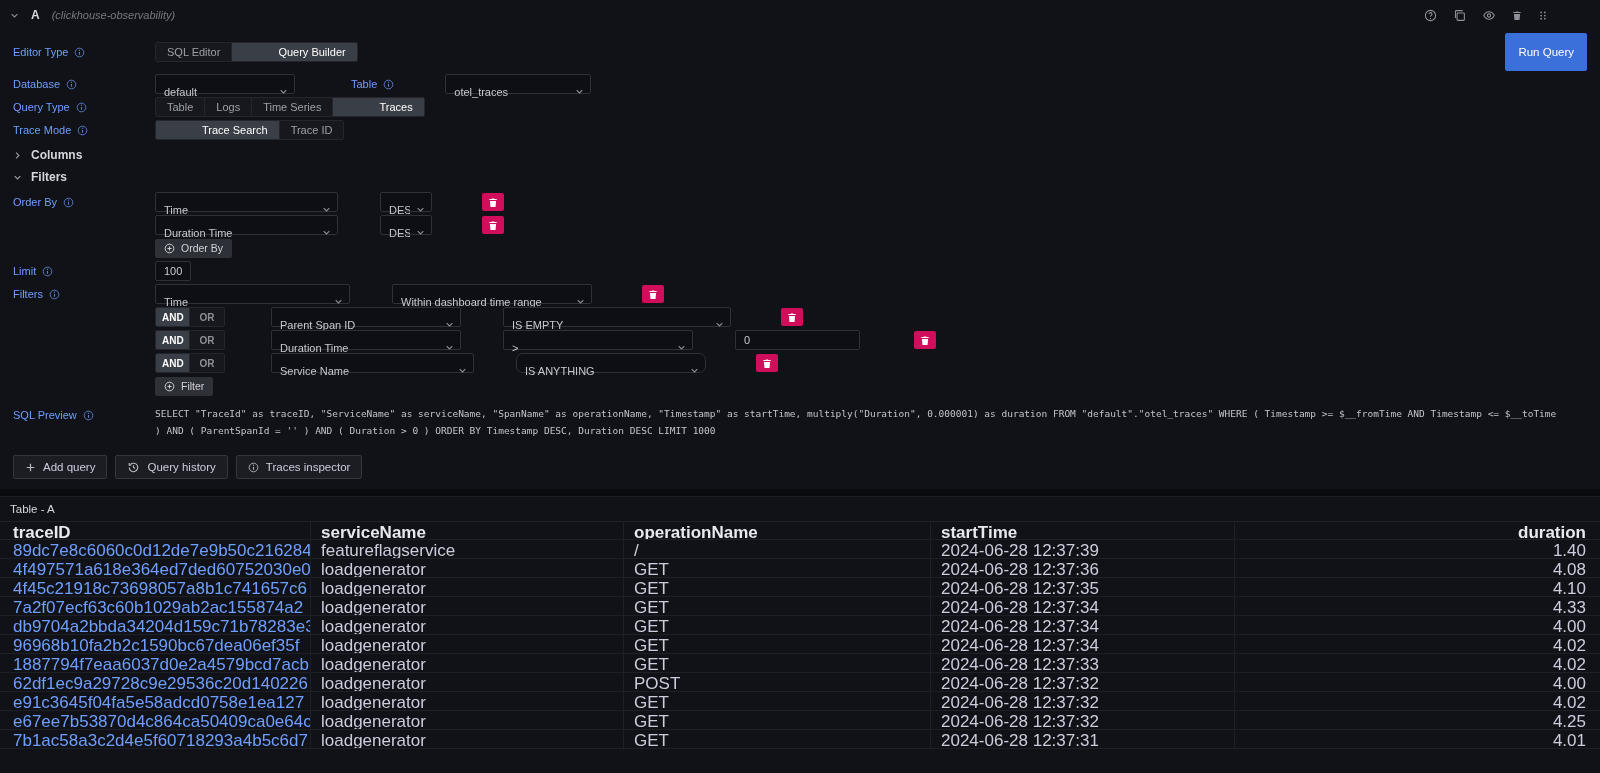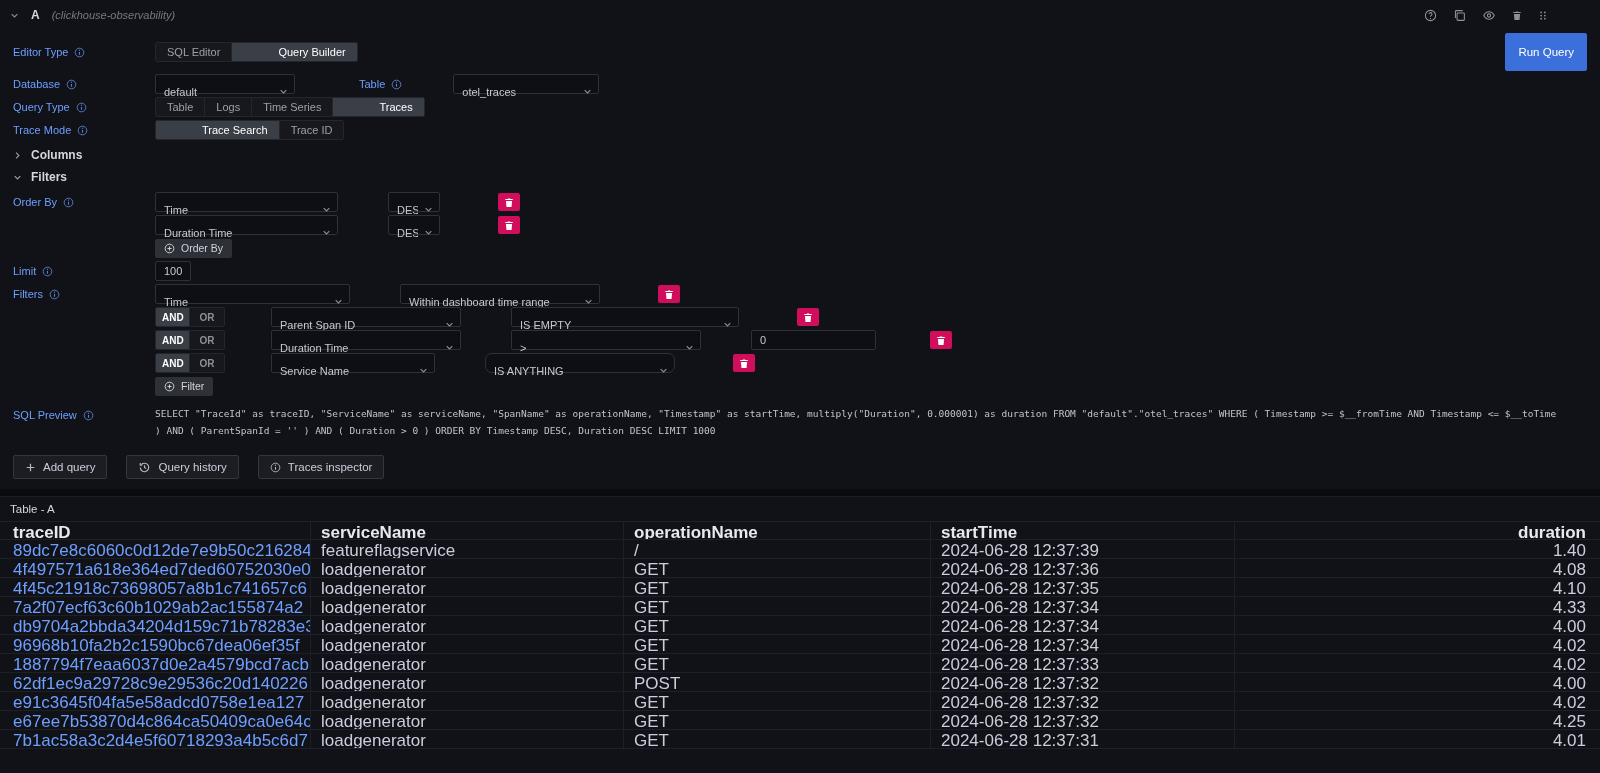--- a/index.html
+++ b/index.html
@@ -27,21 +27,21 @@
   .radio-group{display:inline-flex;height:20px;border:1px solid #24262c;border-radius:2px;overflow:hidden;}
   .radio-btn{background:#16181d;color:#9da0a8;font-size:11px;font-family:inherit;border:none;
              border-right:1px solid #24262c;padding:0 11px;height:100%;cursor:pointer;white-space:nowrap;}
   .radio-btn:last-child{border-right:none;}
   .radio-btn.active{background:#3a3e46;color:#ffffff;padding-left:46px;}
 
   .btn-primary{margin-left:auto;background:#3b6fd9;color:#fff;border:none;border-radius:2px;height:38px;
                padding:8px 13px;font-size:11.5px;font-weight:500;font-family:inherit;cursor:pointer;}
 
   .select{display:flex;align-items:center;justify-content:space-between;height:20px;background:#0d0f14;
-          border:1px solid #2e313a;border-radius:2px;padding:15px 6px 0 8px;margin-right:10px;cursor:pointer;flex:none;}
+          border:1px solid #2e313a;border-radius:2px;padding:15px 6px 0 8px;margin-right:2px;cursor:pointer;flex:none;}
   .sel-val{font-size:11px;color:#c8c9d0;white-space:nowrap;overflow:hidden;}
   .chev{color:#8e9099;margin-left:6px;}
 
   .input{height:20px;background:#0d0f14;border:1px solid #2e313a;border-radius:2px;color:#c8c9d0;
          font-size:11px;font-family:inherit;padding:0 8px;margin-right:6px;}
 
   .trash{display:flex;align-items:center;justify-content:center;width:22px;height:18px;background:#d10e5c;
          border:none;border-radius:2px;color:#fff;margin-left:8px;cursor:pointer;flex:none;}
 
   .add-btn{display:inline-flex;align-items:center;gap:6px;height:19px;background:#2d3037;color:#d2d3d9;
@@ -55,21 +55,21 @@
   .bool-btn{width:34px;height:100%;border:none;font-family:inherit;font-size:10px;font-weight:700;
             background:#16181d;color:#8e9099;cursor:pointer;border-right:1px solid #24262c;}
   .bool-btn:last-child{border-right:none;}
   .bool-btn.active{background:#3a3e46;color:#fff;}
 
   .sql-row{align-items:flex-start;margin-top:10px;}
   .sql-row .label-cell{padding-top:3px;}
   .sql-text{flex:1;margin-right:28px;font-family:"DejaVu Sans Mono",monospace;font-size:9.5px;
             line-height:1.75;color:#c3c4cb;word-break:normal;overflow-wrap:anywhere;}
 
-  .actions-row{display:flex;gap:19px;margin-top:16px;}
+  .actions-row{display:flex;gap:8px;margin-top:16px;}
   .action-btn{display:inline-flex;align-items:center;gap:7px;height:24px;background:#1b1d22;border:1px solid #33363d;
               border-radius:2px;color:#ccccdc;font-size:11.5px;font-family:inherit;padding:0 11px;cursor:pointer;}
   .action-btn .ico{color:#b6b8bf;}
 
   
   .gap{height:7px;flex:none;}
   .tpanel{background:#111217;flex:1;overflow:hidden;border-top:1px solid #1b1d23;}
   .tpanel-title{font-size:11.5px;font-weight:500;color:#d5d6db;padding:6px 10px;}
   .t-header,.t-row{display:grid;grid-template-columns:311px 313px 307px 304px 1fr;}
   .cell{font-size:17px;line-height:22px;height:19px;padding:0 10px;border-bottom:1px solid #1d2026;
@@ -439,21 +439,21 @@
                 </svg>
               </span>
             </button>
           </div>
           <div class="field-row">
             <div class="label-cell"></div>
             <div class="bool-group">
               <button class="bool-btn active">AND</button>
               <button class="bool-btn">OR</button>
             </div>
-            <div class="select" style="width: 164px;">
+            <div class="select" style="width: 203px;">
               <span class="sel-val">Service Name</span>
               <span class="ico chev">
                 <svg width="9" height="9" viewBox="0 0 16 16" fill="none" stroke="currentColor" stroke-width="2">
                   <path d="M3 5.5l5 5 5-5"></path>
                 </svg>
               </span>
             </div>
             <div class="select" style="width: 190px; border-radius: 7px;">
               <span class="sel-val">IS ANYTHING</span>
               <span class="ico chev">

